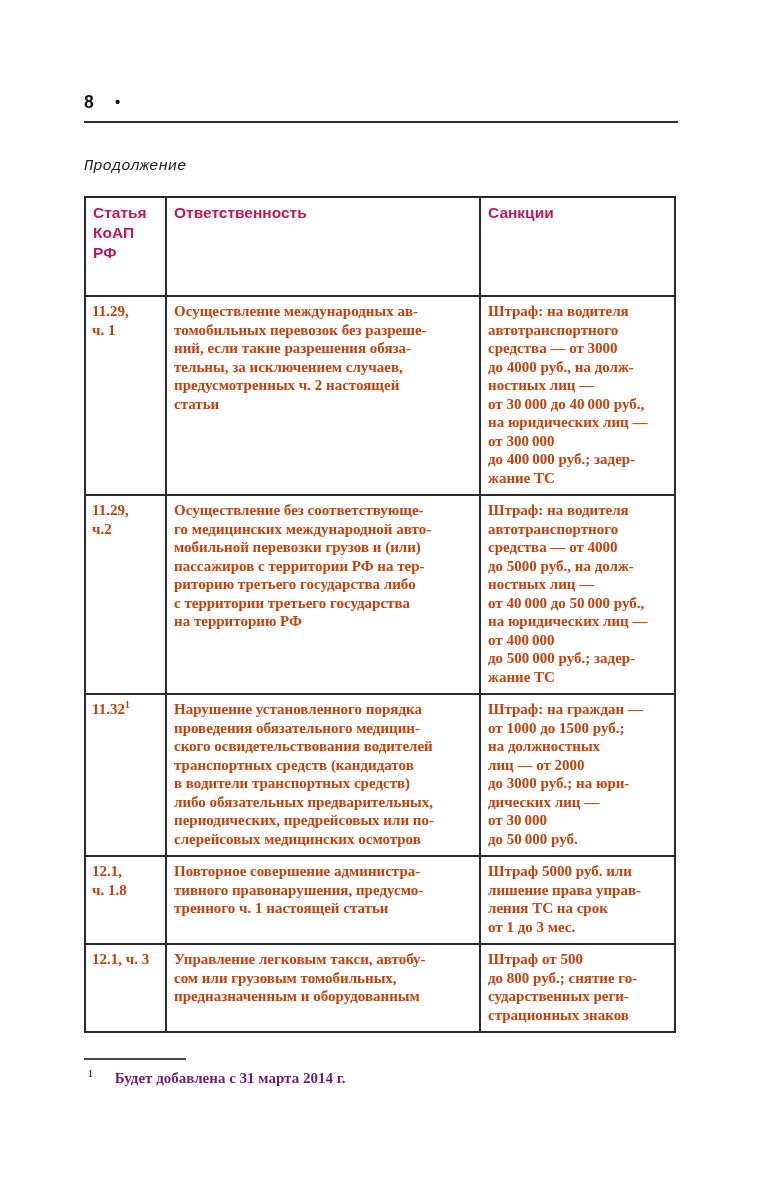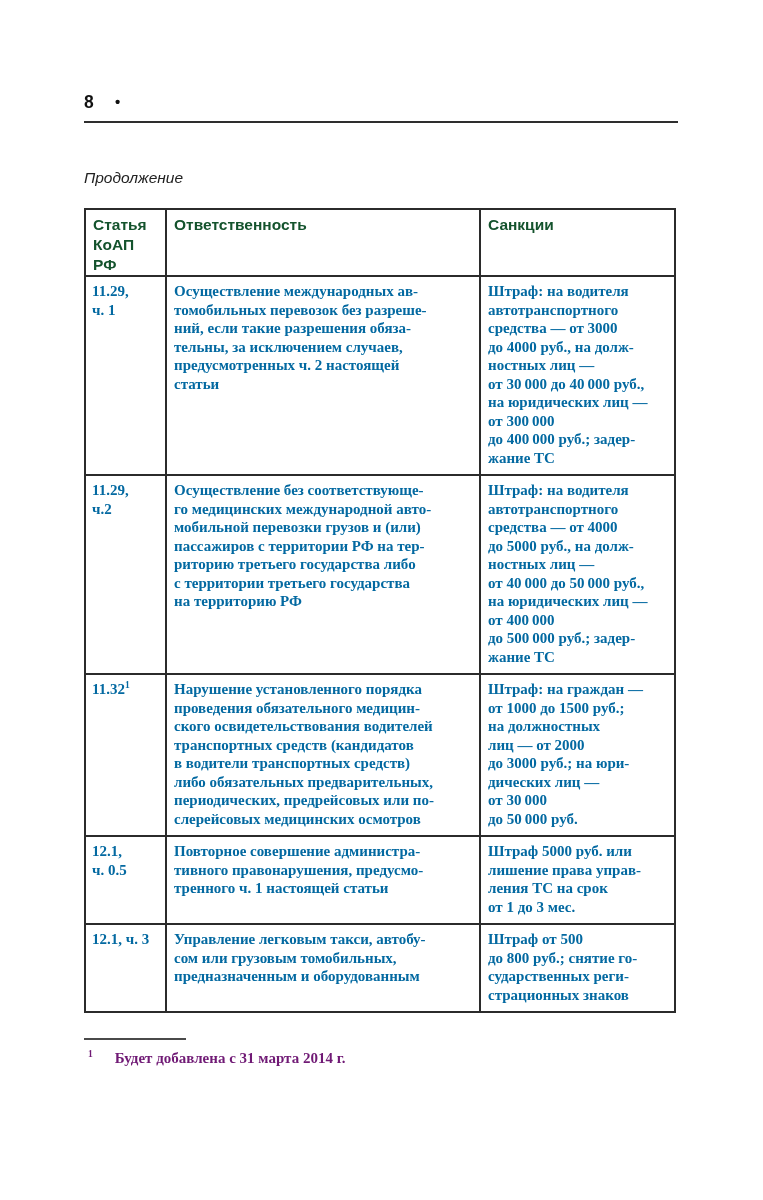--- a/index.html
+++ b/index.html
@@ -26,22 +26,22 @@
     letter-spacing: 0.2px;
   }
   .running-head .pageno { margin-right: 21px; }
   .running-head .bullet { margin-right: 21px; font-size: 15px; position: relative; top: -1px; }
   .head-rule {
     border: none;
     border-top: 2px solid #2e2e2e;
     margin: 8px 0 0 0;
   }
   .continuation {
-    margin-top: 46px;
-    font-family: Liberation Sans, sans-serif;
+    margin-top: 34px;
+    font-family: Liberation Mono, monospace;
     font-style: italic;
     font-size: 15.5px;
     color: #222;
   }
   
   table.law-table {
     margin-top: 21px;
     border-collapse: collapse;
     table-layout: fixed;
     width: 590px;
@@ -51,29 +51,29 @@
     vertical-align: top;
     white-space: pre-line;
     overflow: hidden;
   }
   .law-table th {
     font-family: "Liberation Sans", sans-serif;
     font-weight: bold;
     font-size: 15.5px;
     line-height: 20px;
     text-align: left;
-    padding: 5px 6px 0 7px;
-    color: #14532d;
+    padding: 5px 6px 32px 7px;
+    color: #be185d;
   }
   .law-table td {
     font-weight: bold;
     font-size: 15px;
     line-height: 18.5px;
     padding: 5px 6px 7px 7px;
-    color: #0369a1;
+    color: #c2410c;
   }
   .law-table td.col-article  { padding-left: 6px; padding-right: 3px; }
   .law-table td.col-sanction { padding-right: 5px; }
   .law-table sup {
     font-size: 9.5px;
     line-height: 0;
     vertical-align: super;
   }
   
   .footnote-rule {
@@ -178,21 +178,21 @@
 от 1000 до 1500 руб.;
 на должностных
 лиц — от 2000
 до 3000 руб.; на юри-
 дических лиц —
 от 30 000
 до 50 000 руб.</td>
       </tr>
       <tr>
         <td class="col-article">12.1,
-ч. 0.5</td>
+ч. 1.8</td>
         <td class="col-violation">Повторное совершение администра-
 тивного правонарушения, предусмо-
 тренного ч. 1 настоящей статьи</td>
         <td class="col-sanction">Штраф 5000 руб. или
 лишение права управ-
 ления ТС на срок
 от 1 до 3 мес.</td>
       </tr>
       <tr>
         <td class="col-article">12.1, ч. 3</td>

